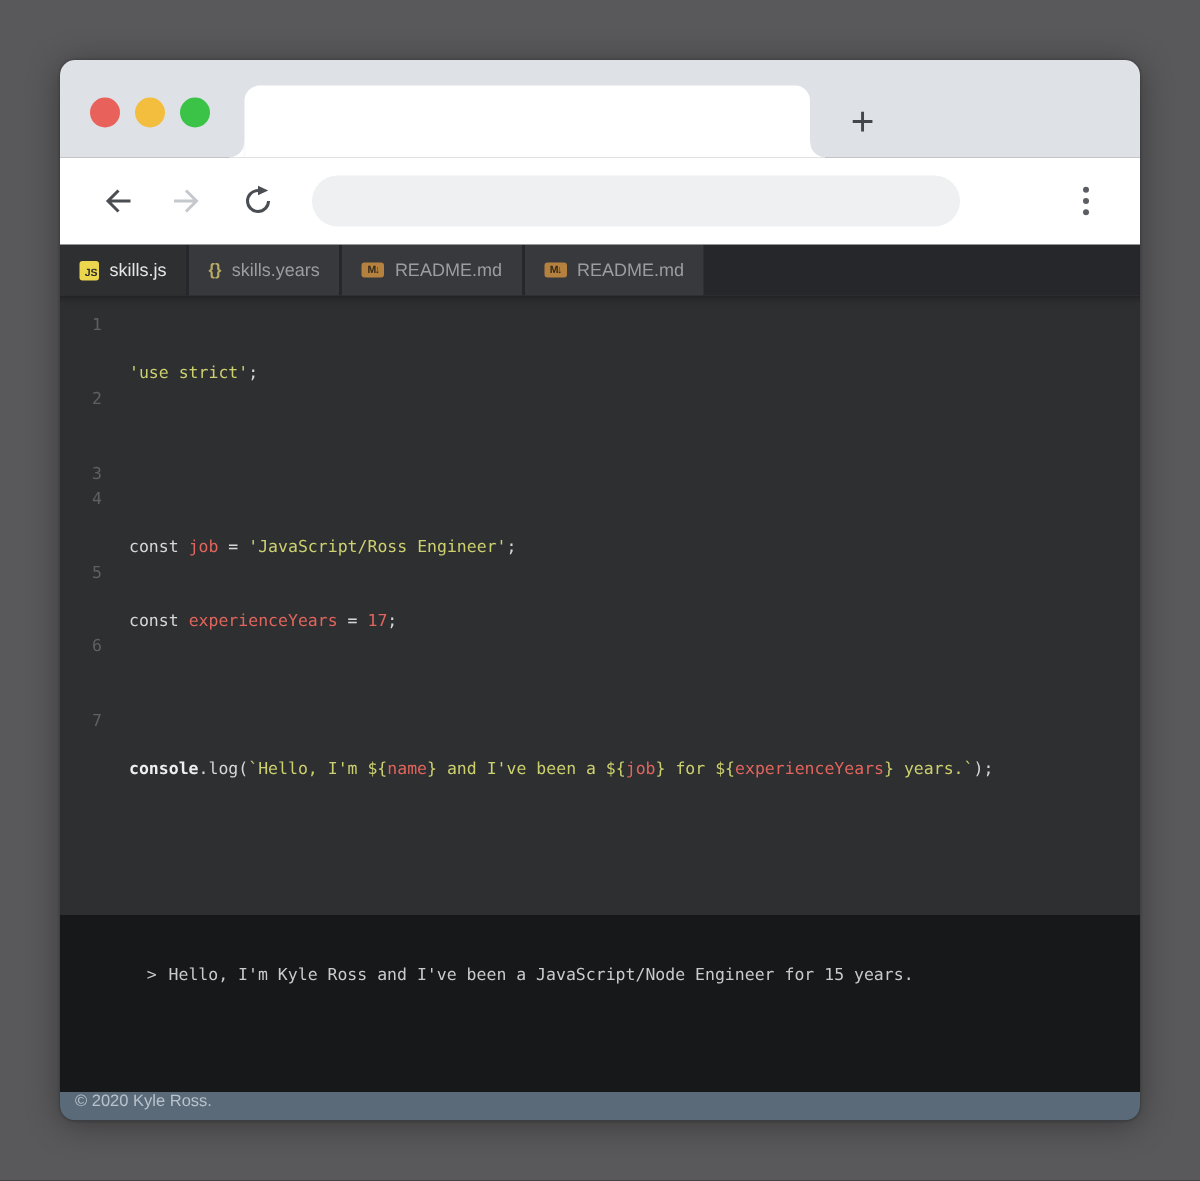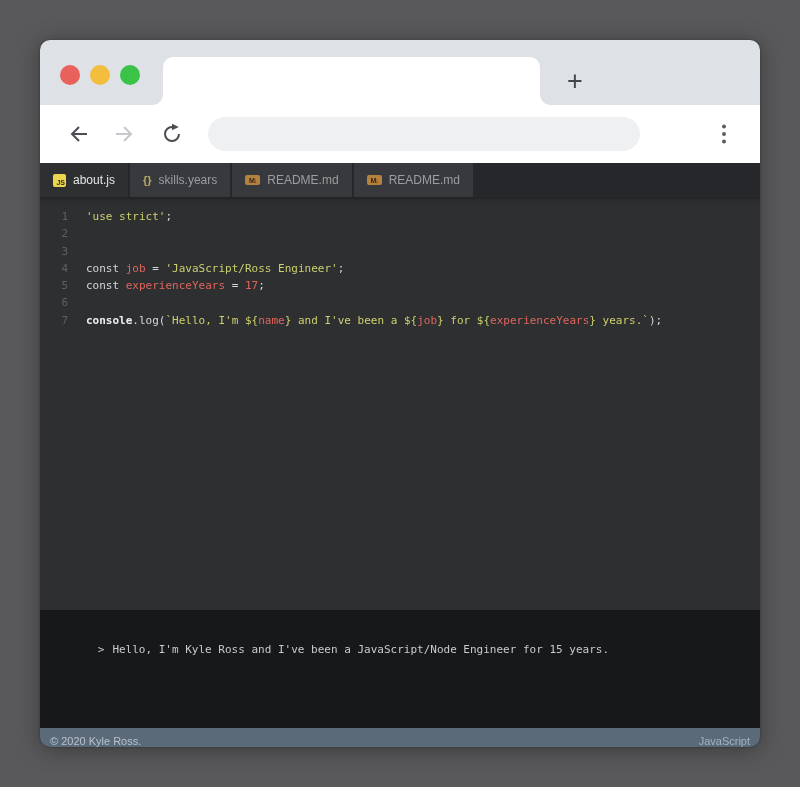--- a/index.html
+++ b/index.html
@@ -54,28 +54,28 @@
   .ficon.md { width:15px; height:10px; background:#b5813f; color:#33291a; font-size:7px;
               font-weight:bold; border-radius:2px; letter-spacing:-1px; }
   
   .editor {
     flex:1; background:#2e2f31; padding-top:11px; overflow:hidden;
     font-family:"DejaVu Sans Mono", monospace; font-size:11px; line-height:17.3px;
     box-shadow:inset 0 7px 7px -7px rgba(0,0,0,.5);
   }
   .codeline { display:flex; white-space:pre; }
   .lnum { width:28px; text-align:right; color:#5d6164; flex:none; }
-  .lcode { margin-left:18px; white-space:pre; }
+  .lcode { margin-left:18px; white-space:pre;margin-top:32px; }
   
   .consolep { height:118px; background:#17181a; flex:none;
     font-family:"DejaVu Sans Mono", monospace; font-size:11px; color:#c7cbce; }
   .cline { padding:20px 0 0 18px; white-space:pre; }
   .cmsg { margin-left:8px;margin-top:40px; }
   
-  .status { height:19px; background:#5a6a79; flex:none; display:flex; align-items:flex-end;
+  .status { height:19px; background:#5a6a79; flex:none; display:flex; align-items:flex-start;
             justify-content:space-between; padding:0 10px; font-size:11px; }
   .status .left { color:#b8c2cc; }
   .status .right { color:#a7b3bd;margin-top:39px; }
 </style>
 </head>
 <body>
 
 <div class="window">
 
   <div class="chrome">
@@ -101,21 +101,21 @@
     <svg class="dots" viewBox="0 0 14 24">
       <circle cx="7" cy="4.5" r="2" fill="#5a5e63"></circle>
       <circle cx="7" cy="12" r="2" fill="#5a5e63"></circle>
       <circle cx="7" cy="19.5" r="2" fill="#5a5e63"></circle>
     </svg>
   </div>
 
   <div class="tabbar">
       <div class="etab active">
         <span class="ficon js">JS</span>
-        <span>about.js</span>
+        <span>skills.js</span>
       </div>
       <div class="etab">
         <span class="ficon json">{}</span>
         <span>skills.years</span>
       </div>
       <div class="etab">
         <span class="ficon md">M↓</span>
         <span>README.md</span>
       </div>
       <div class="etab">

